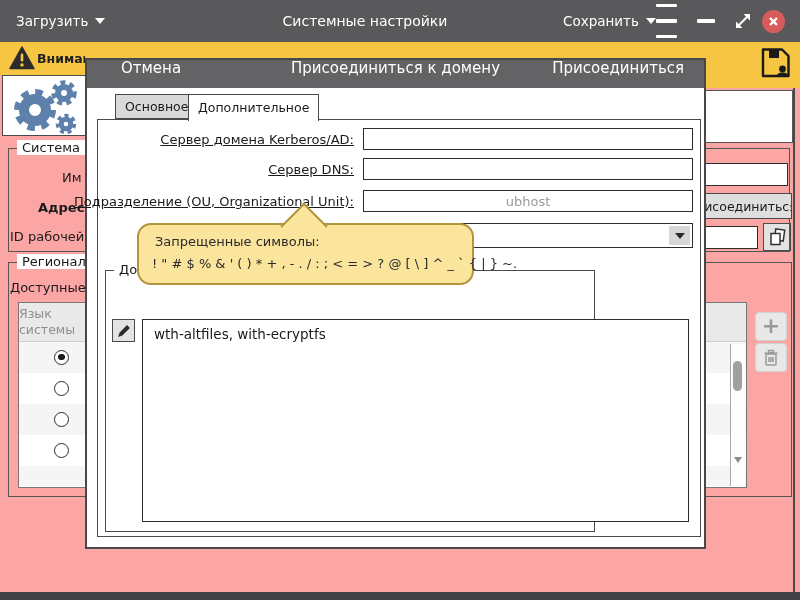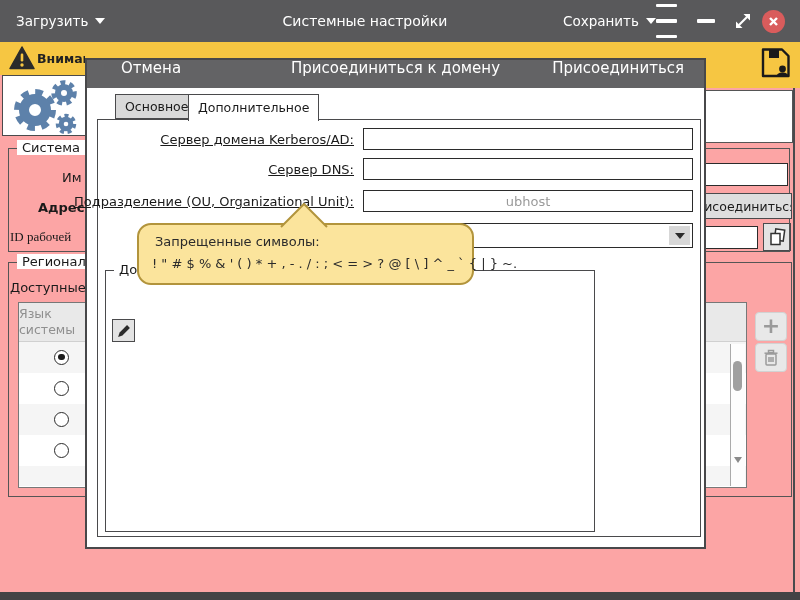--- a/index.html
+++ b/index.html
@@ -133,21 +133,21 @@
     </svg>
   </div>
 
   <div class="abs" style="left:700px;top:90px;width:93px;height:53px;border:1.5px solid #555;background:#fff;z-index:1;"></div>
 
   <div class="fieldset" style="left:8px;top:148px;width:782px;height:104px;">
     <span class="legend" style="left:8px;">Система</span>
   </div>
   <div class="flabel" style="left:62px;top:170px;z-index:1;">Им</div>
   <div class="flabel" style="left:38px;top:200px;z-index:1;font-weight:bold;">Адрес</div>
-  <div class="flabel" style="left:10px;top:229px;z-index:1;font-family:Liberation Serif, serif;">ID рабочей</div>
+  <div class="flabel" style="left:10px;top:229px;z-index:1;">ID рабочей</div>
   <input class="tinput" style="left: 640px; top: 163px; width: 148px; height: 23px; z-index: 1;">
   <div class="gbtn" style="left:702px;top:193px;width:90px;height:26px;border-left:none;z-index:1;overflow:hidden;">
     <span style="white-space:nowrap;">рисоединиться</span>
   </div>
   <input class="tinput" style="left: 640px; top: 226px; width: 118px; height: 23px; z-index: 1;">
   <div class="gbtn" style="left:763px;top:223px;width:28px;height:28px;background:#e3e3e3;">
     <svg width="17" height="18" viewBox="0 0 17 18">
       <rect x="6" y="1.5" width="9" height="11" fill="#fff" stroke="#333" stroke-width="1.5" transform="rotate(8 10.5 7)"></rect>
       <rect x="2" y="5.5" width="9" height="11" fill="#fff" stroke="#333" stroke-width="1.5"></rect>
     </svg>
@@ -230,20 +230,21 @@
         </div>
     </div>
 
     <div class="fieldset" style="left:18px;top:210px;width:490px;height:262px;border-color:#4a4a4c;z-index:12;">
       <span class="legend" style="left:8px;">До</span>
       <div class="gbtn" style="left:6px;top:48px;width:23px;height:23px;background:#e3e3e3;">
         <svg width="14" height="14" viewBox="0 0 15 15">
           <path d="M10.8 1.2 L13.8 4.2 L5.8 12.2 L1.2 13.8 L2.8 9.2 Z" fill="#2b2b2b"></path>
         </svg>
       </div>
+      <textarea class="tinput" style="left: 36px; top: 48px; width: 547px; height: 203px; resize: none; padding: 6px 11px; font-size: 13.5px;" spellcheck="false">wth-altfiles, with-ecryptfs</textarea>
     </div>
 
     <div class="tooltip-bubble" style="left:50px;top:163px;">
       <div class="tt-line1">Запрещенные символы:</div>
       <div class="tt-line2">! " # $ % &amp; ' ( ) * + , - . / : ; &lt; = &gt; ? @ [ \ ] ^ _ ` { | } ~.</div>
     </div>
     <svg class="tooltip-pointer" style="left:191px;top:141px;" width="52" height="27" viewBox="0 0 52 27">
       <path d="M3 26 L26 3 L49 26" fill="#fbe49c" stroke="#b2943c" stroke-width="2" stroke-linejoin="round"></path>
     </svg>
   </div>

